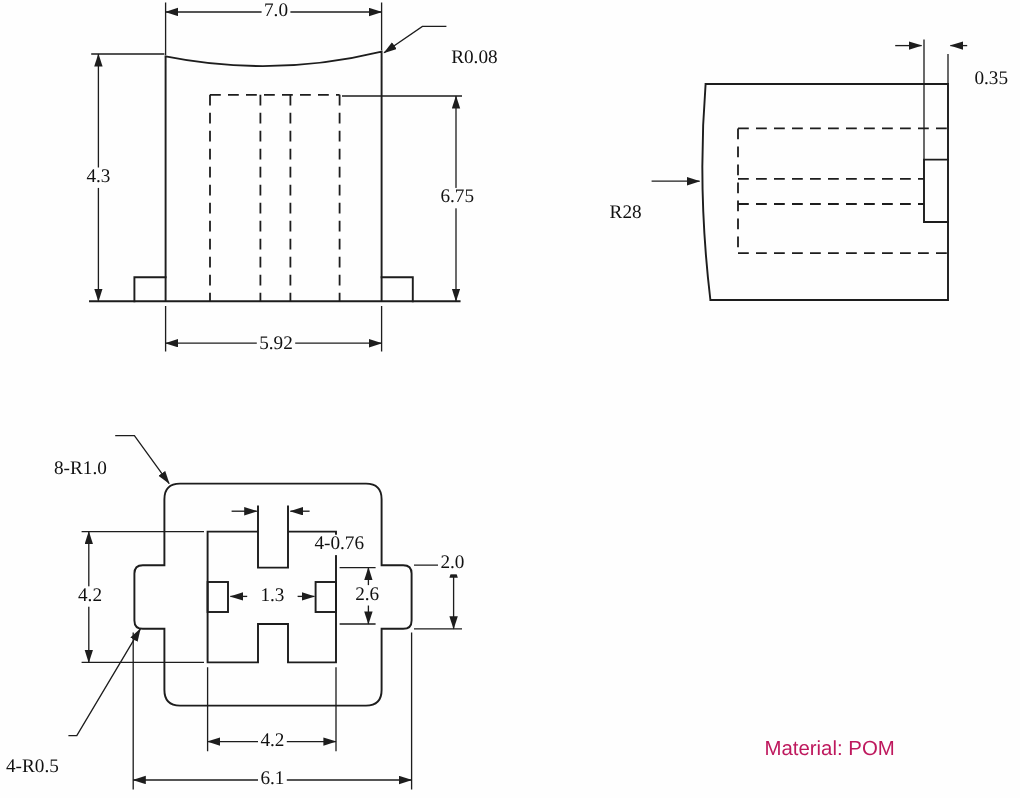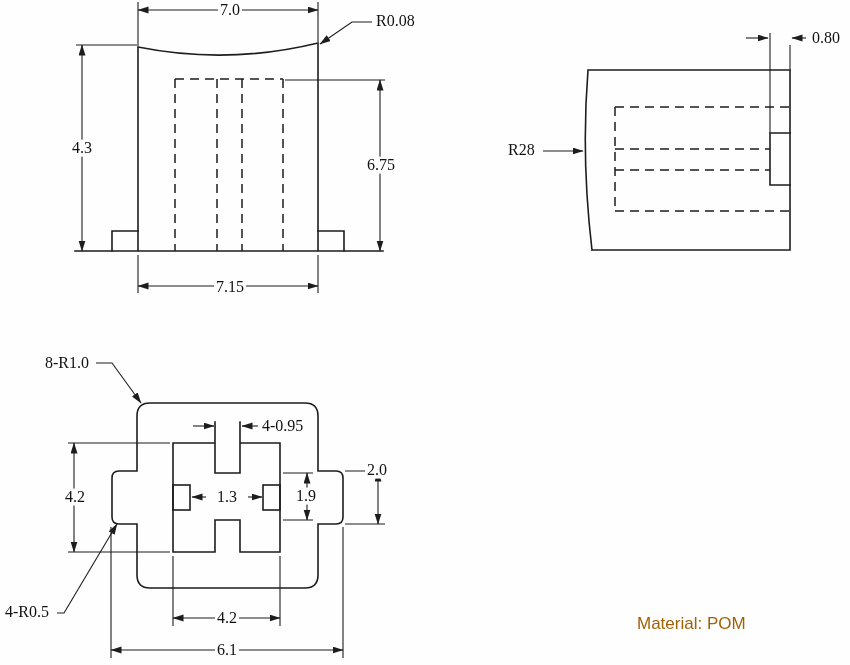--- a/index.html
+++ b/index.html
@@ -17,25 +17,25 @@
   .dim-label{
     position:absolute;
     font:16px "Liberation Serif", serif;
     color:#111;
     background:#fefefe;
     padding:0 2px;
     white-space:nowrap;
     transform:translate(-50%,-50%);
     line-height:1.05;
   }
-  .dim-label.la{transform:translate(0,-50%);}
+  .dim-label.la{transform:translate(0,-50%);margin-top:28px;}
   .note-label{
     position:absolute;
     font:17px "Liberation Sans", sans-serif;
-    color:#a16207;
+    color:#be185d;
     white-space:nowrap;
     transform:translate(0,-50%);
   }
 </style>
 </head>
 <body>
 
 <div class="stage">
 
   <svg width="850" height="665" viewBox="0 0 850 665">
@@ -108,30 +108,30 @@
 
       <path class="dim" d="M96,363 L112,363 L141,403" marker-end="url(#ah)"></path>
       <path class="dim" d="M57,613 L64,613 L117,524" marker-end="url(#ah)"></path>
     </g>
   </svg>
 
   <div class="dim-label" style="left:230px;top:10px">7.0</div>
   <div class="dim-label la" style="left:374px;top:21px">R0.08</div>
   <div class="dim-label" style="left:82px;top:148px">4.3</div>
   <div class="dim-label" style="left:381px;top:165px">6.75</div>
-  <div class="dim-label" style="left:230px;top:287px">7.15</div>
+  <div class="dim-label" style="left:230px;top:287px">5.92</div>
 
   <div class="dim-label la" style="left:506px;top:150px">R28</div>
-  <div class="dim-label la" style="left:810px;top:38px">0.80</div>
+  <div class="dim-label la" style="left:810px;top:38px">0.35</div>
 
   <div class="dim-label la" style="left:43px;top:363px">8-R1.0</div>
-  <div class="dim-label la" style="left:260px;top:426px">4-0.95</div>
+  <div class="dim-label la" style="left:260px;top:426px">4-0.76</div>
   <div class="dim-label" style="left:75px;top:497px">4.2</div>
   <div class="dim-label" style="left:227px;top:497px">1.3</div>
-  <div class="dim-label" style="left:306px;top:496px">1.9</div>
+  <div class="dim-label" style="left:306px;top:496px">2.6</div>
   <div class="dim-label" style="left:377px;top:470px">2.0</div>
   <div class="dim-label la" style="left:3px;top:612px">4-R0.5</div>
   <div class="dim-label" style="left:227px;top:618px">4.2</div>
   <div class="dim-label" style="left:227px;top:650px">6.1</div>
 
   <div class="note-label" style="left:637px;top:624px">Material: POM</div>
 
 </div>
 
 </body></html>

